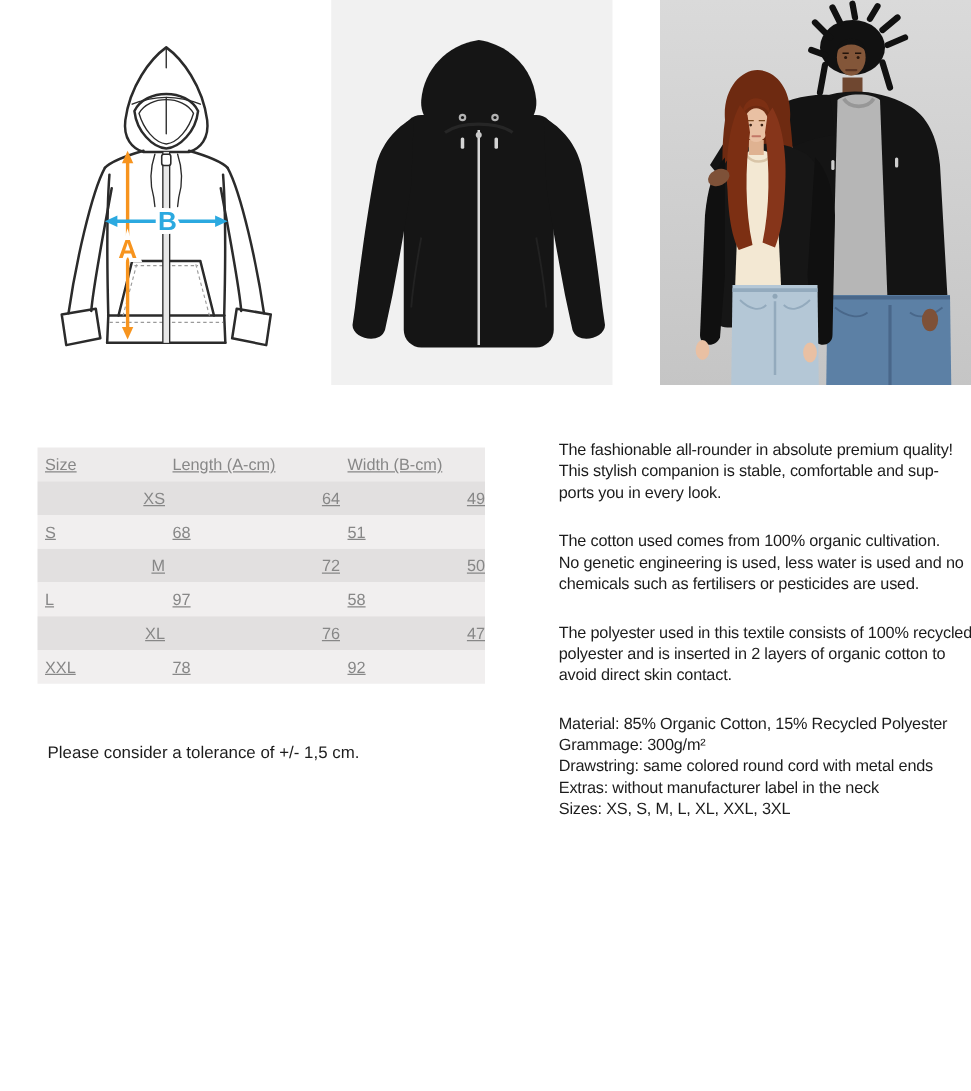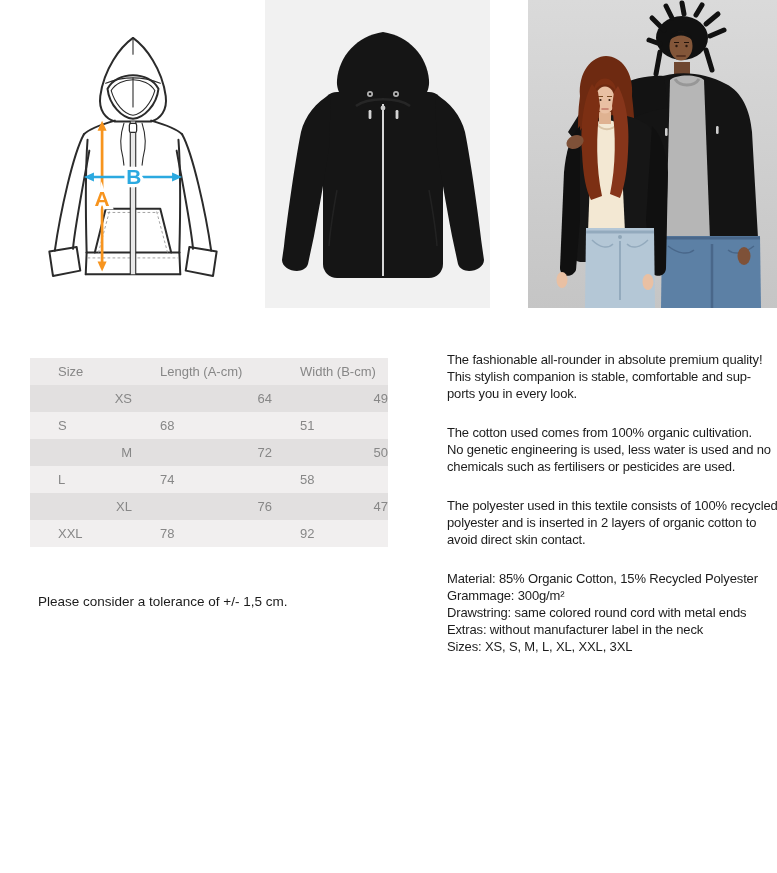--- a/index.html
+++ b/index.html
@@ -10,21 +10,21 @@
   
   .cell{position:absolute;top:0;height:308px;overflow:hidden;}
   .cell-drawing{left:0;width:260px;background:#ffffff;}
   .cell-flatlay{left:265px;width:225px;background:#f1f1f1;}
   .cell-models{left:528px;width:249px;background:linear-gradient(#dadada,#c5c5c5);}
   .cell svg{display:block;}
   .drawing-svg{position:absolute;left:33px;top:25px;}
   
   .sizetable{position:absolute;left:30px;top:358px;width:358px;font-size:13px;color:#878787;}
   .trow{display:grid;grid-template-columns:102px 140px 116px;height:27px;align-items:center;}
-  .trow>div{padding-left:28px;}
+  .trow>div{padding-left:6px;text-decoration:underline;}
   .thead{background:#edebeb;}
   .r-odd{background:#e2e0e0;text-align:right;}
   .r-even{background:#f1efef;}
   
   .tolerance{position:absolute;left:38px;top:594px;font-size:13.5px;color:#1c1c1c;}
   
   .desc{position:absolute;left:411px;top:351px;font-size:13px;line-height:17px;color:#1c1c1c;letter-spacing:-0.15px;margin-left:36px;}
   .desc p{margin:0 0 22px 0;white-space:pre;}
   
   .ln{fill:none;stroke:#2b2b2b;stroke-width:2.2;stroke-linecap:round;stroke-linejoin:round;}
@@ -189,21 +189,21 @@
     <div>68</div>
     <div>51</div>
   </div>
   <div class="trow r-odd">
     <div>M</div>
     <div>72</div>
     <div>50</div>
   </div>
   <div class="trow r-even">
     <div>L</div>
-    <div>74</div>
+    <div>97</div>
     <div>58</div>
   </div>
   <div class="trow r-odd">
     <div>XL</div>
     <div>76</div>
     <div>47</div>
   </div>
   <div class="trow r-even">
     <div>XXL</div>
     <div>78</div>

